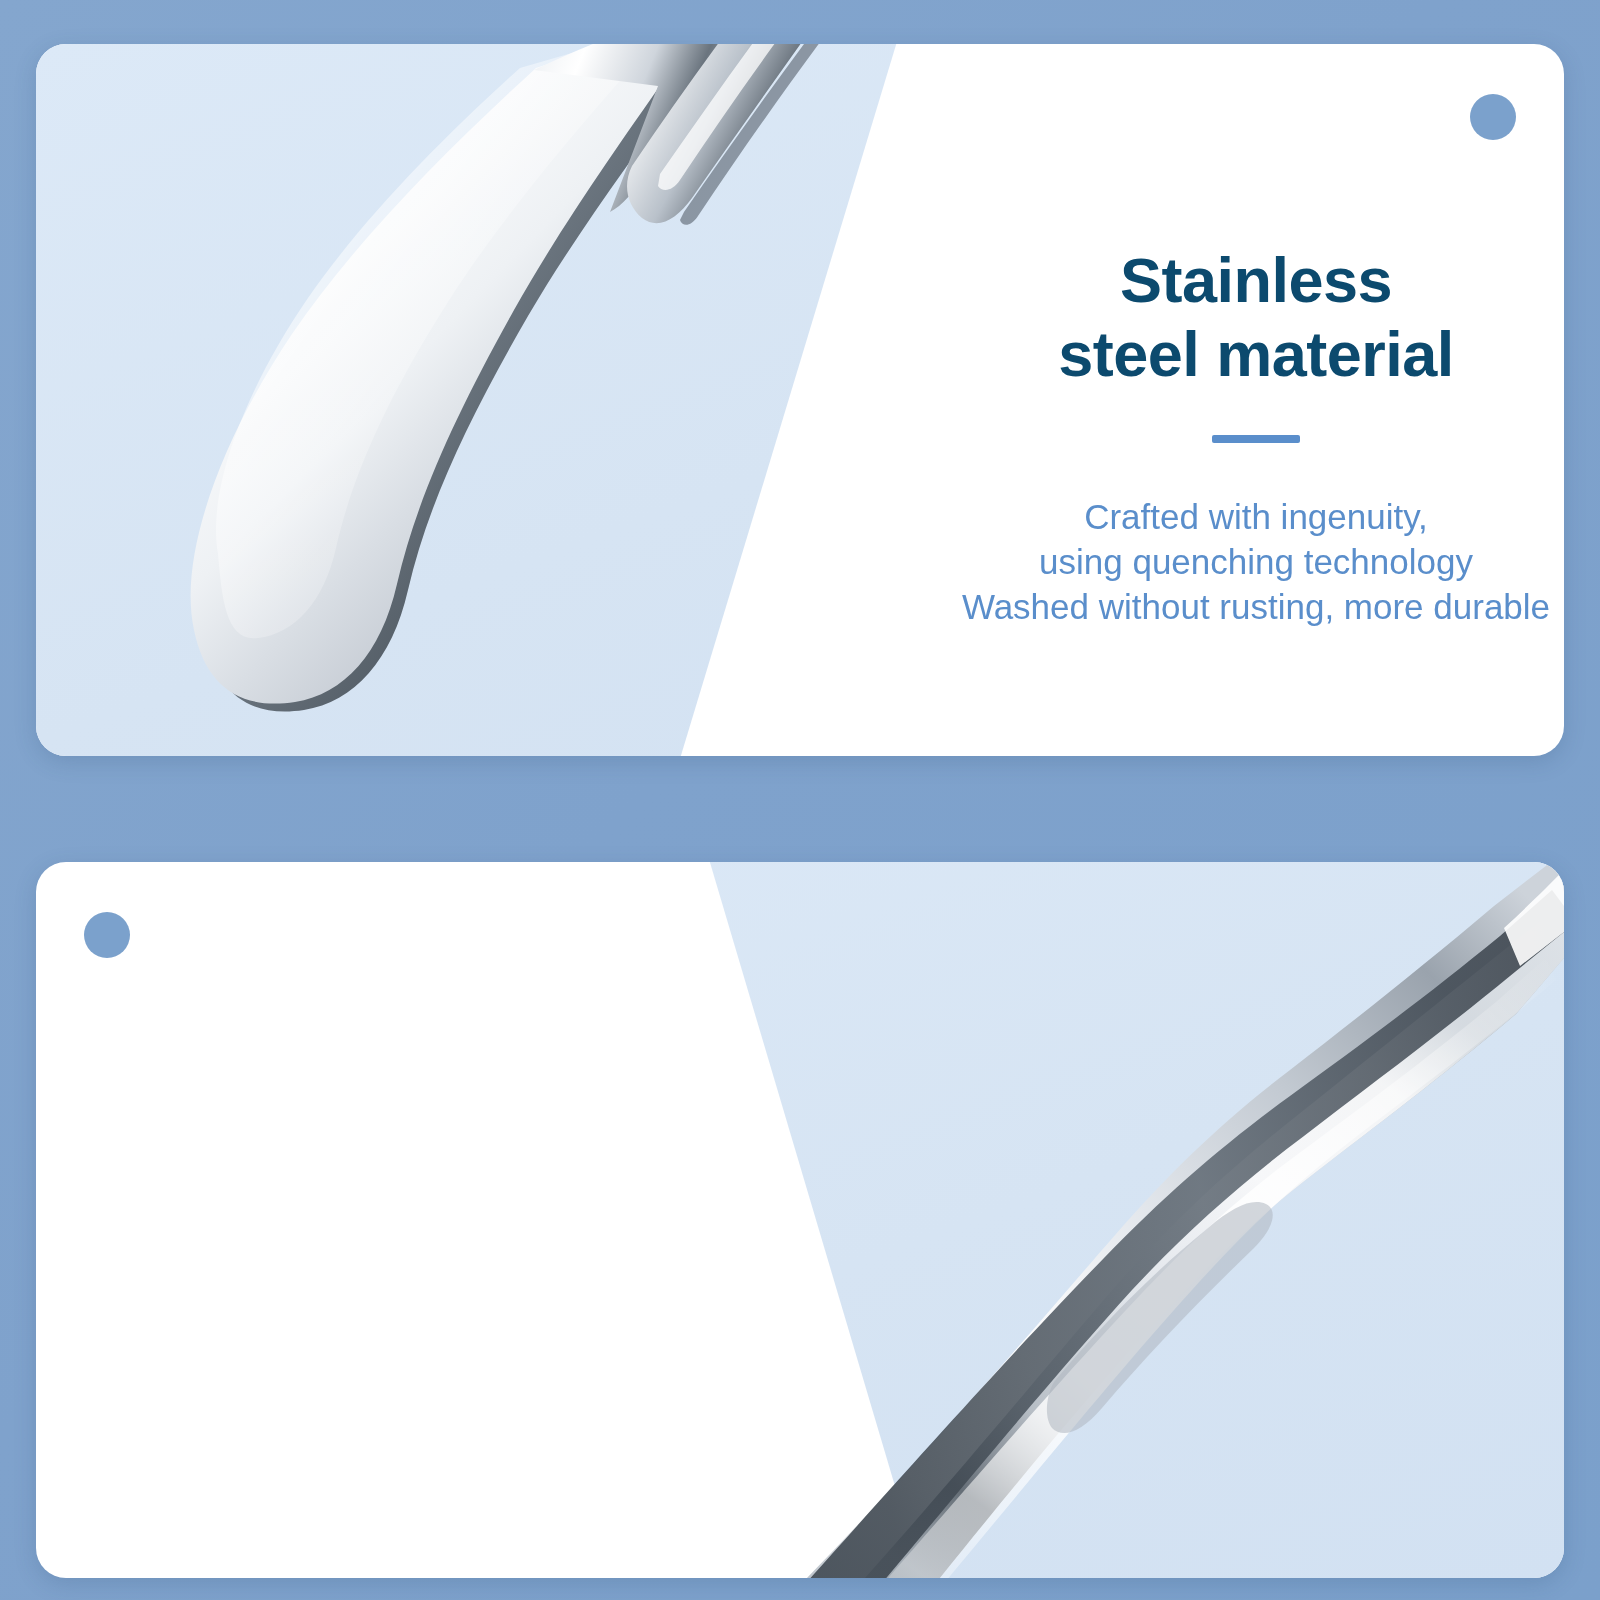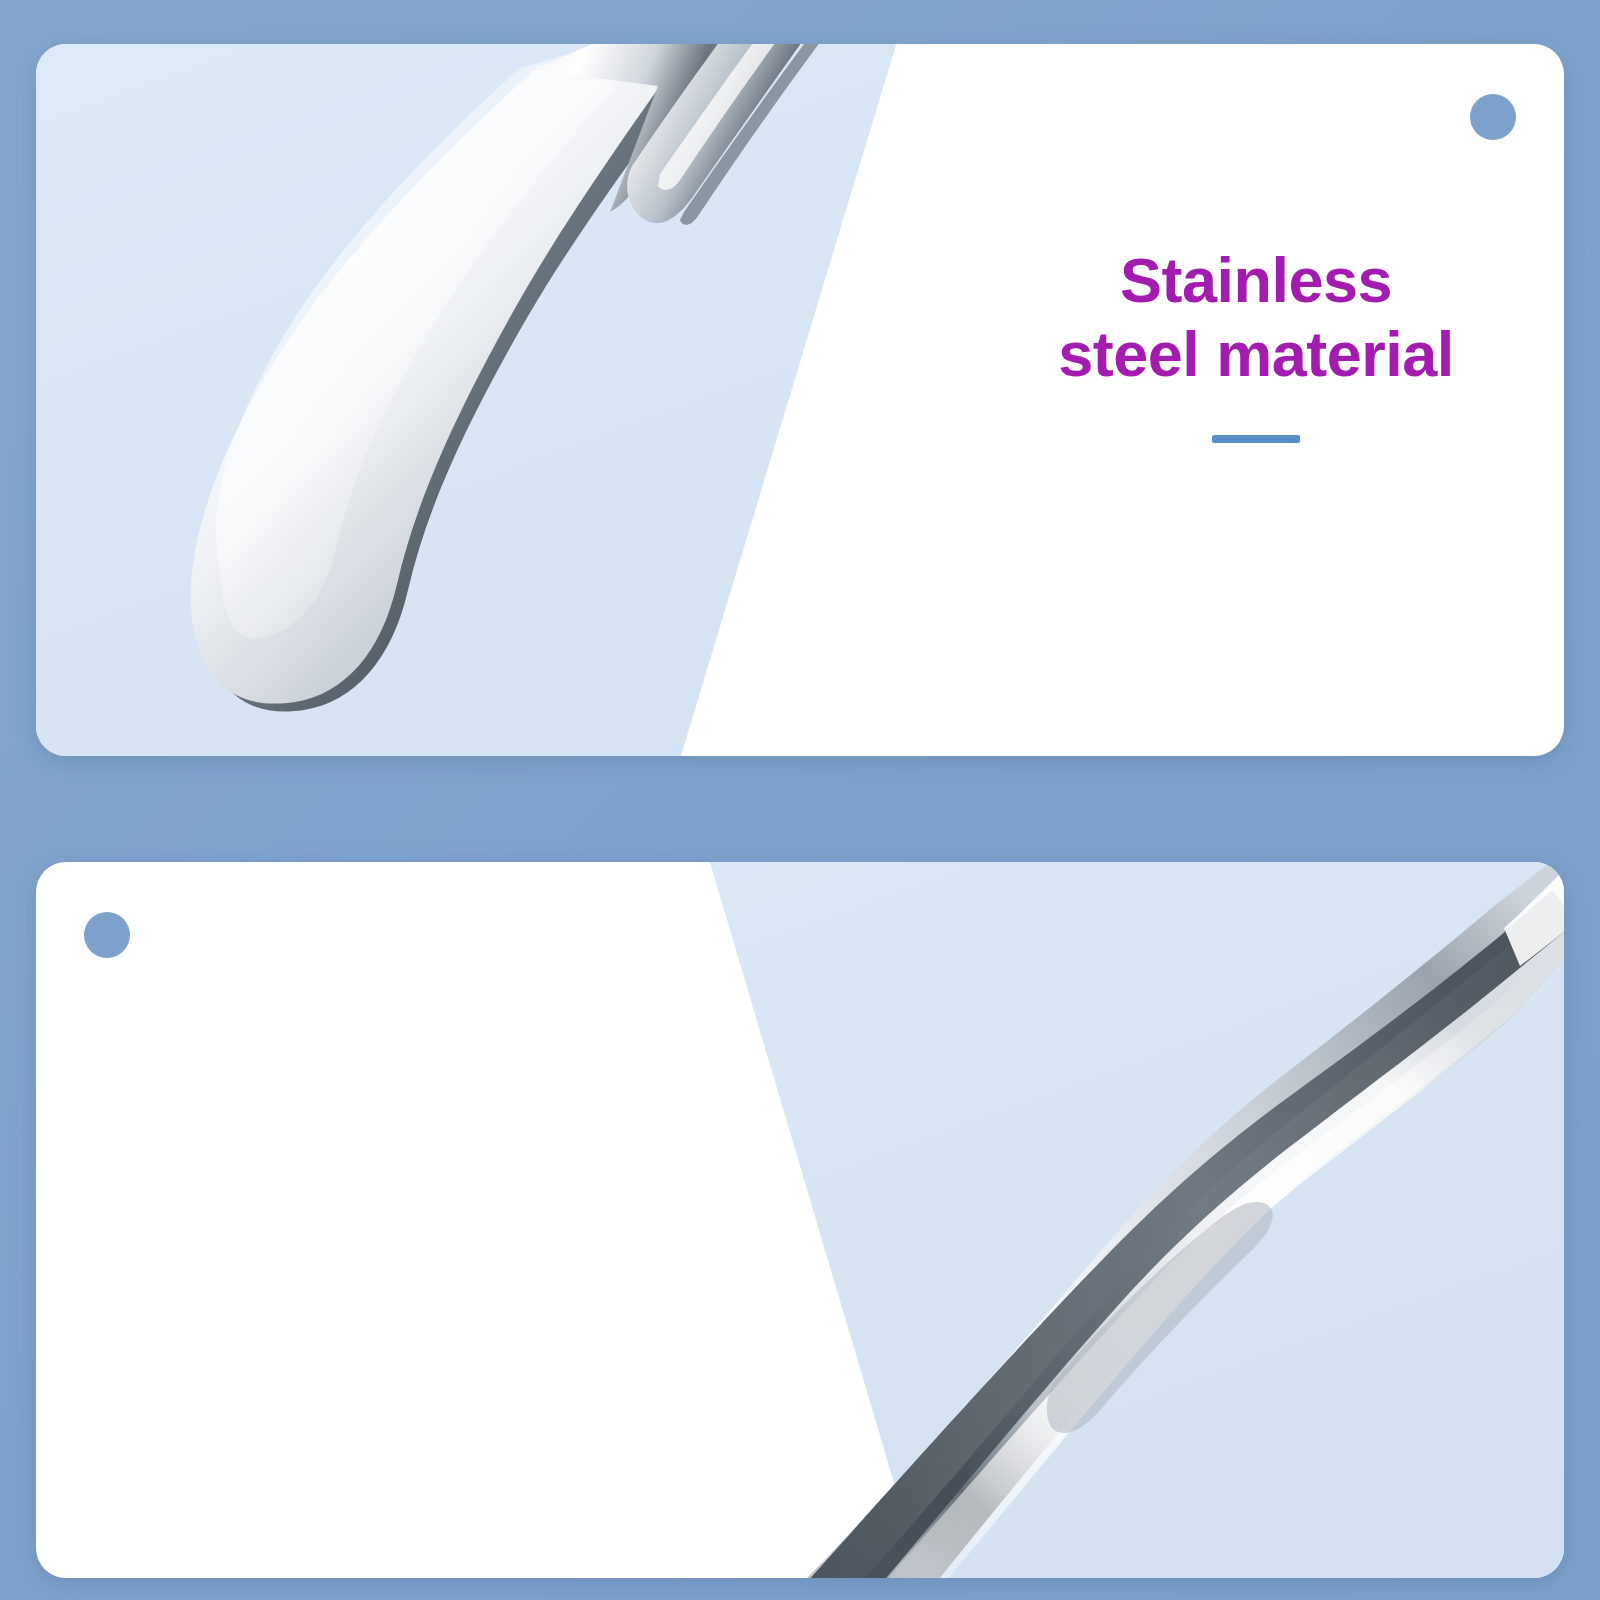--- a/index.html
+++ b/index.html
@@ -202,23 +202,26 @@
                C592 172 586 152 596 132 Z" fill="url(#shaftGrad)"></path>
       <path d="M624 140 C670 74 718 6 768 -60 L784 -52
                C736 12 688 80 644 146 C636 158 626 158 622 152 Z" fill="#ffffff" opacity="0.75"></path>
       <path d="M648 178 C694 112 742 44 792 -22 L802 -16
                C754 48 706 116 662 182 C654 194 646 192 644 186 Z" fill="#4a545e" opacity="0.55"></path>
     </svg>
 
     <span class="accent-dot" id="dot-material" style="right:48px; top:50px; background:#7ba1cc;"></span>
 
     <div class="text-block" id="material-text">
-      <h2 class="headline" style="color:#a21caf;">Stainless
+      <h2 class="headline" style="color:#0c4a6e;">Stainless
 steel material</h2>
       <div class="rule" style="background:#5a8ecb;"></div>
+      <p class="subcopy" style="color:#5a8ecb;">Crafted with ingenuity,
+using quenching technology
+Washed without rusting, more durable</p>
     </div>
   </section>
 
   <section class="card" id="card-grip">
 
     <div class="panel-tint"></div>
 
     <svg class="art" id="handle-art" viewBox="0 0 760 716">
       <defs>
         <linearGradient id="rodBody" x1="0.05" y1="0.95" x2="0.95" y2="0.05">

